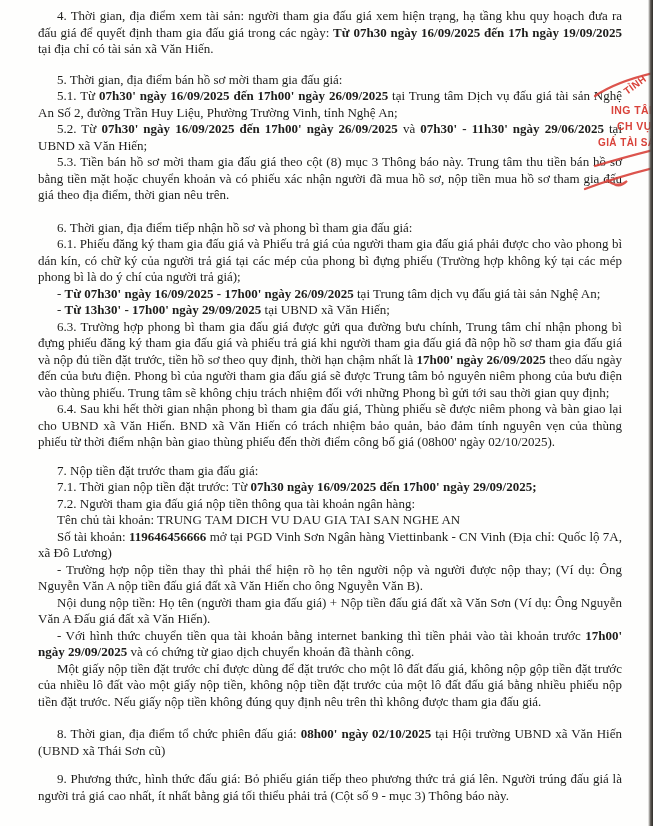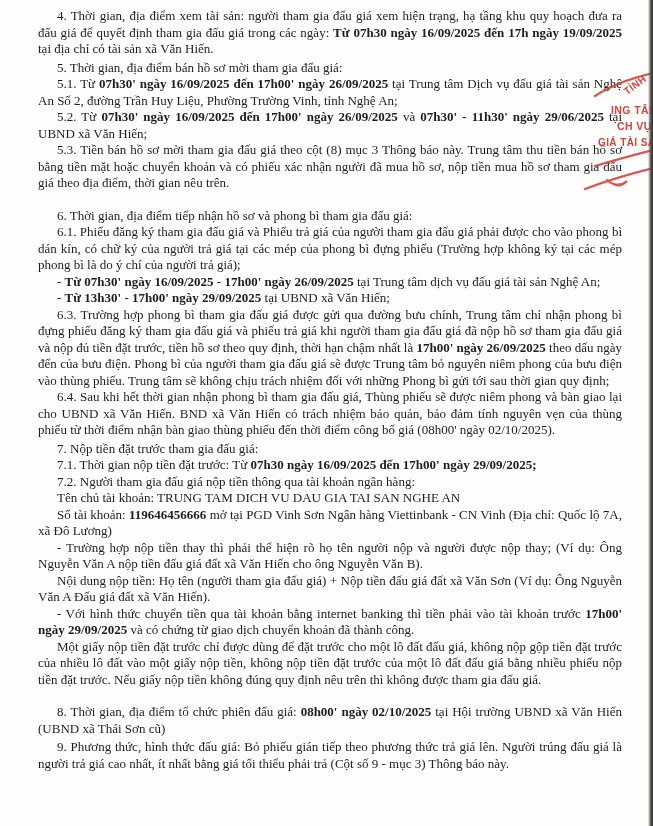--- a/index.html
+++ b/index.html
@@ -15,23 +15,23 @@
     position:absolute;
     left:38px;top:8px;width:584px;
   }
   .para{
     margin:0;
     font-size:13px;
     line-height:16.5px;
     text-align:justify;
     text-indent:19px;
   }
-  .sp-sm{margin-top:2px}
+  .sp-sm{margin-top:14px}
   .sp-md{margin-top:16px}
-  .sp-lg{margin-top:2px}
+  .sp-lg{margin-top:12px}
   .bold{font-weight:bold}
   
   .edge{
     position:absolute;top:0;right:0;width:5px;height:100%;
     background:linear-gradient(to right, rgba(0,0,0,0), #57534e 55%, #2f2d2a);
   }
   
   .stamp{
     position:absolute;left:565px;top:58px;width:88px;height:140px;
     pointer-events:none;

